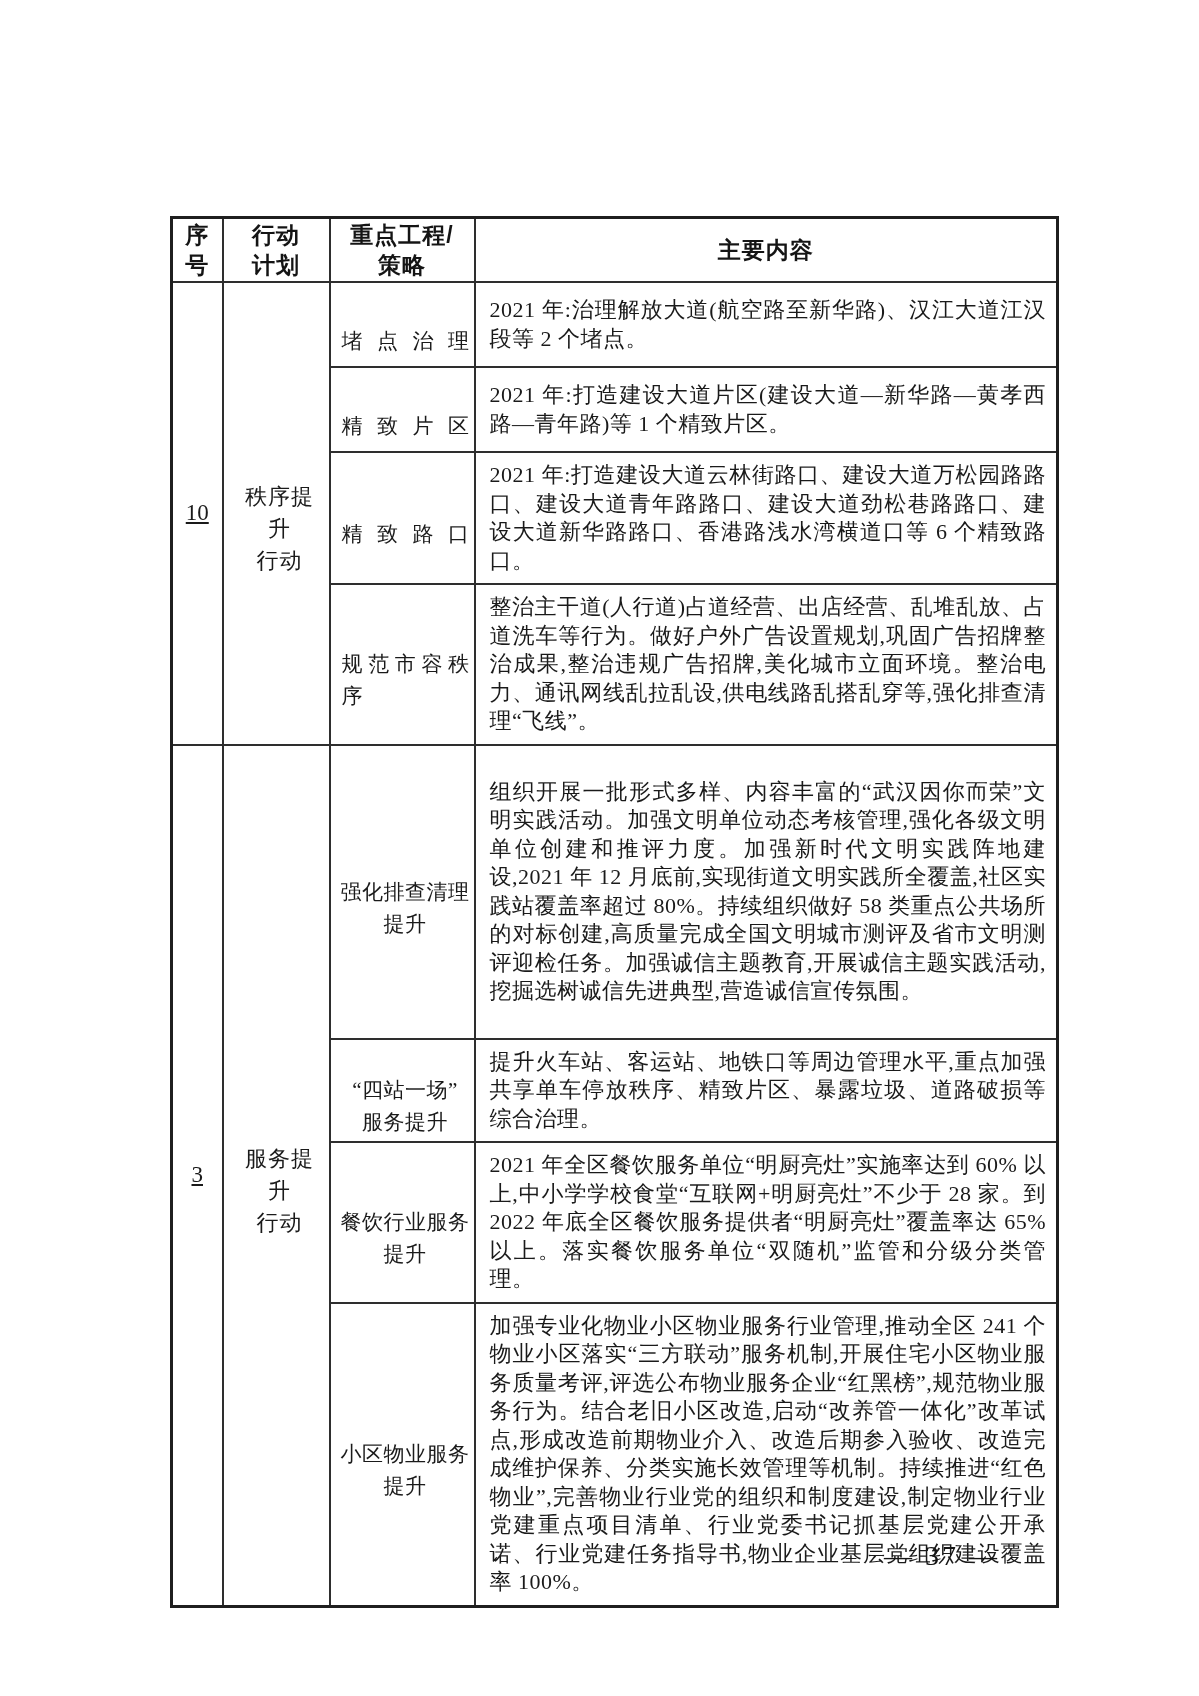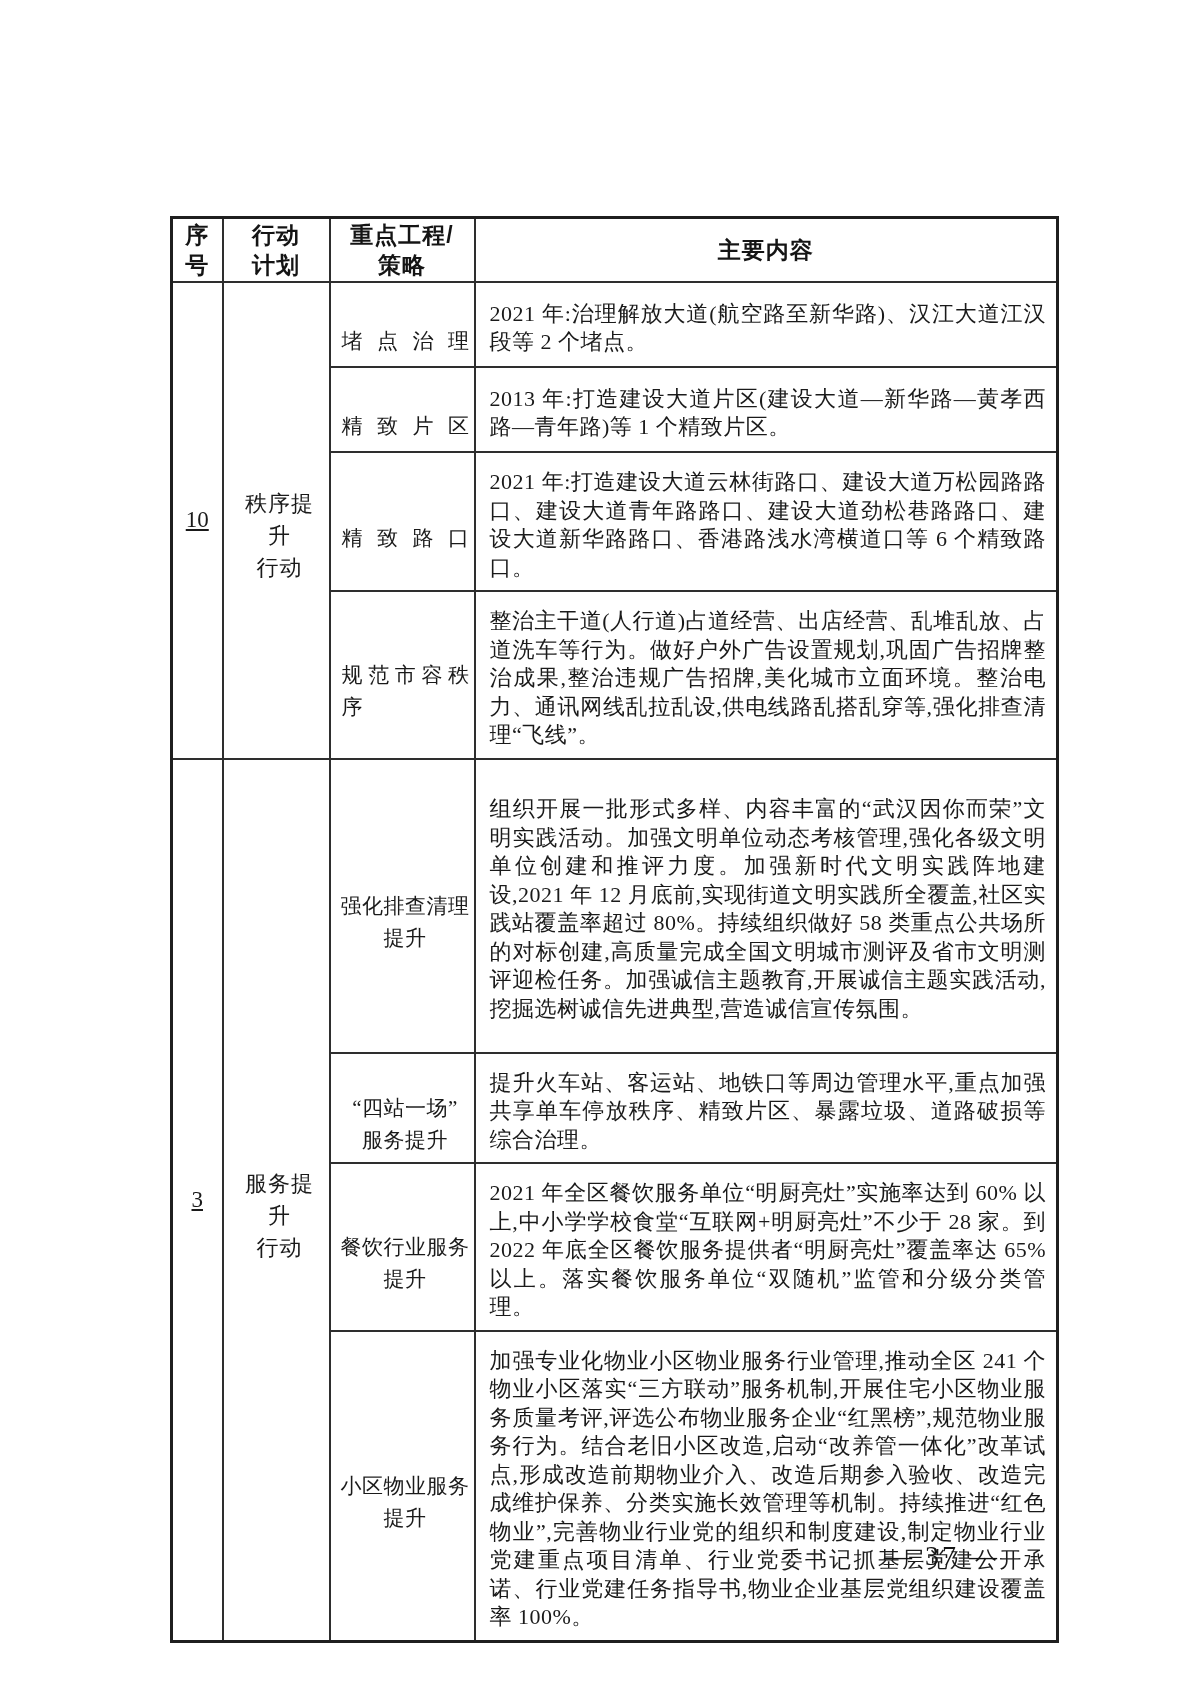--- a/index.html
+++ b/index.html
@@ -68,21 +68,21 @@
     letter-spacing: 0.5px;
   }
   td.strategy.spread {
     text-align: justify;
     text-align-last: justify;
     padding-left: 11px;
   }
   td.content {
     font-size: 22px;
     line-height: 28.5px;
-    padding: 15px 10px 8px 14px;
+    padding: 8px 10px 8px 14px;
     text-align: justify;
     letter-spacing: 0.5px;
   }
   .page-number {
     position: absolute;
     left: 884px;
     top: 1512px;
     font-size: 28px;
     letter-spacing: 3px;
     color: #141414;
@@ -127,21 +127,21 @@
         </td>
         <td class="content">
           <span>2021 年:治理解放大道(航空路至新华路)、汉江大道江汉段等 2 个堵点。</span>
         </td>
       </tr>
       <tr class="h85">
         <td class="strategy spread">
           <span>精致片区</span>
         </td>
         <td class="content">
-          <span>2013 年:打造建设大道片区(建设大道—新华路—黄孝西路—青年路)等 1 个精致片区。</span>
+          <span>2021 年:打造建设大道片区(建设大道—新华路—黄孝西路—青年路)等 1 个精致片区。</span>
         </td>
       </tr>
       <tr class="h90">
         <td class="strategy spread">
           <span>精致路口</span>
         </td>
         <td class="content">
           <span>2021 年:打造建设大道云林街路口、建设大道万松园路路口、建设大道青年路路口、建设大道劲松巷路路口、建设大道新华路路口、香港路浅水湾横道口等 6 个精致路口。</span>
         </td>
       </tr>

